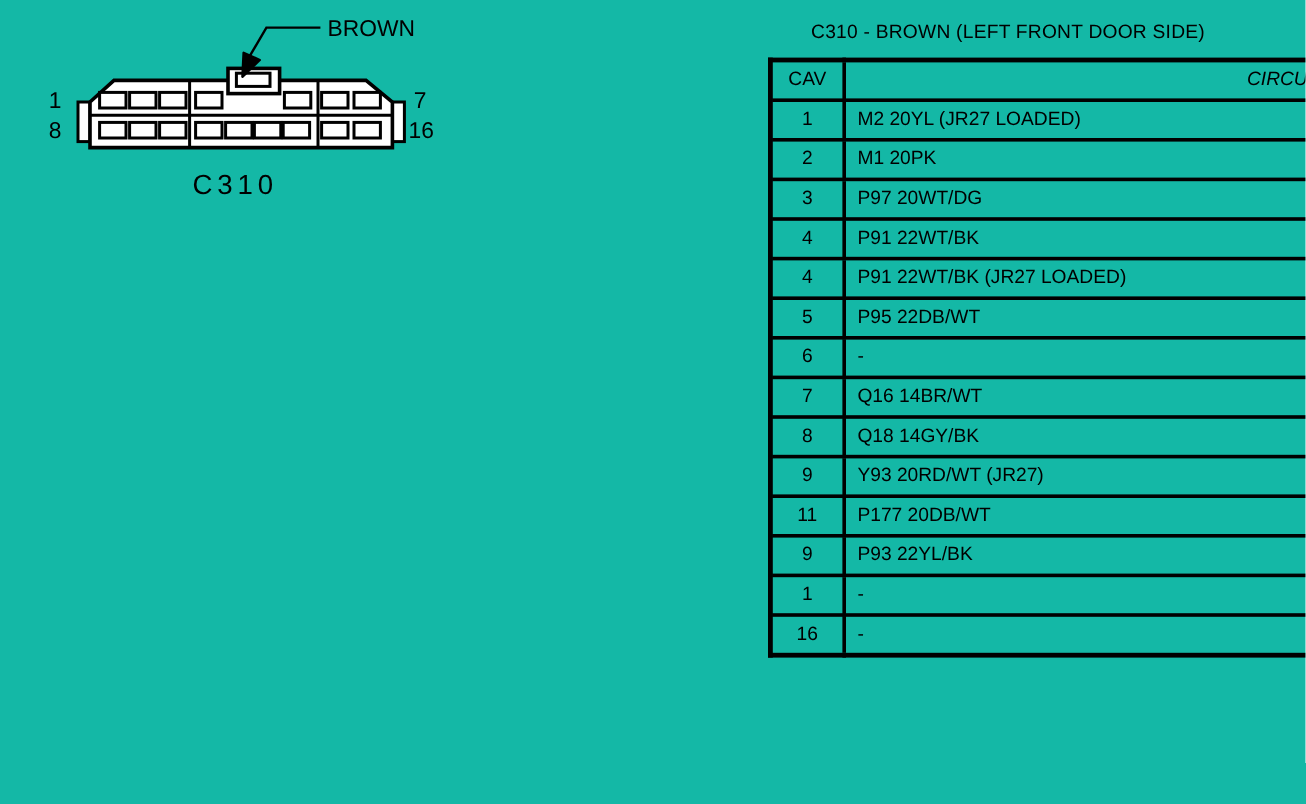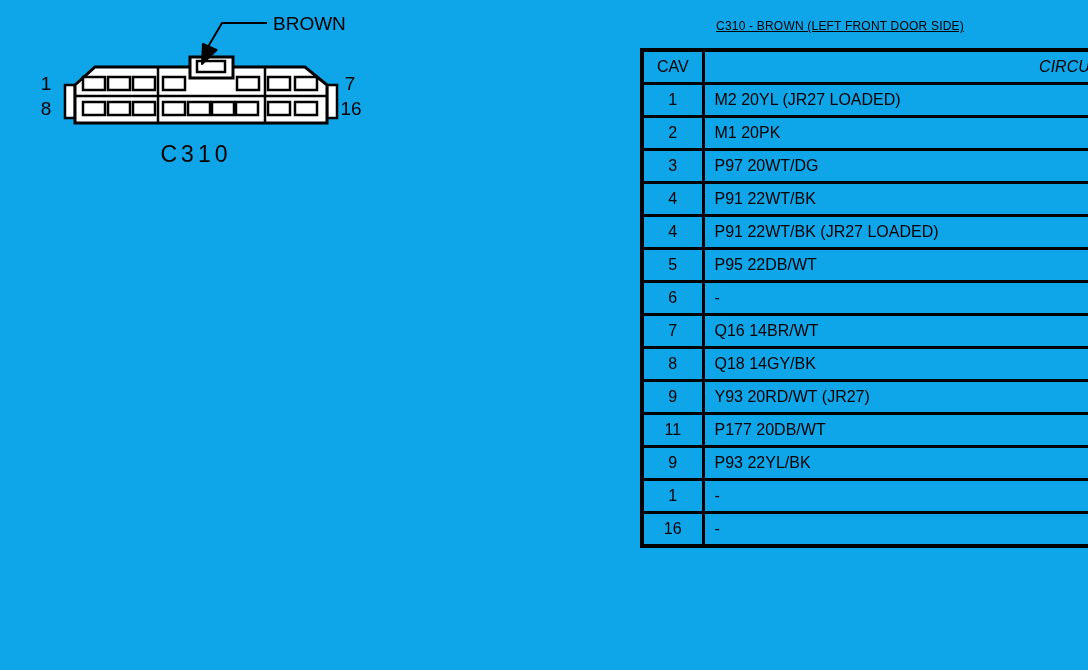--- a/index.html
+++ b/index.html
@@ -4,44 +4,43 @@
 <style>
   html, body {
     margin: 0;
     padding: 0;
     background: #ffffff;
   }
   .page {
     position: relative;
     width: 1088px;
     height: 670px;
-    background: #0ea5e9;
+    background: #14b8a6;
     color: #000000;
     font-family: "Liberation Sans", sans-serif;
     overflow: hidden;
   }
   .diagram-svg {
     position: absolute;
     left: 0;
     top: 0;
   }
   .svg-text {
     font-family: "Liberation Sans", sans-serif;
     fill: #000000;
   }
   .table-title {
     position: absolute;
     left: 640px;
     top: 19px;
     width: 400px;
     text-align: center;
-    font-size: 12px;
+    font-size: 16px;
     letter-spacing: 0.2px;
     white-space: nowrap;
-    text-decoration: underline;
   }
   .pinout-table {
     position: absolute;
     left: 640px;
     top: 48px;
     width: 468px;
     border-collapse: collapse;
     table-layout: fixed;
     border: 4px solid #000000;
   }

